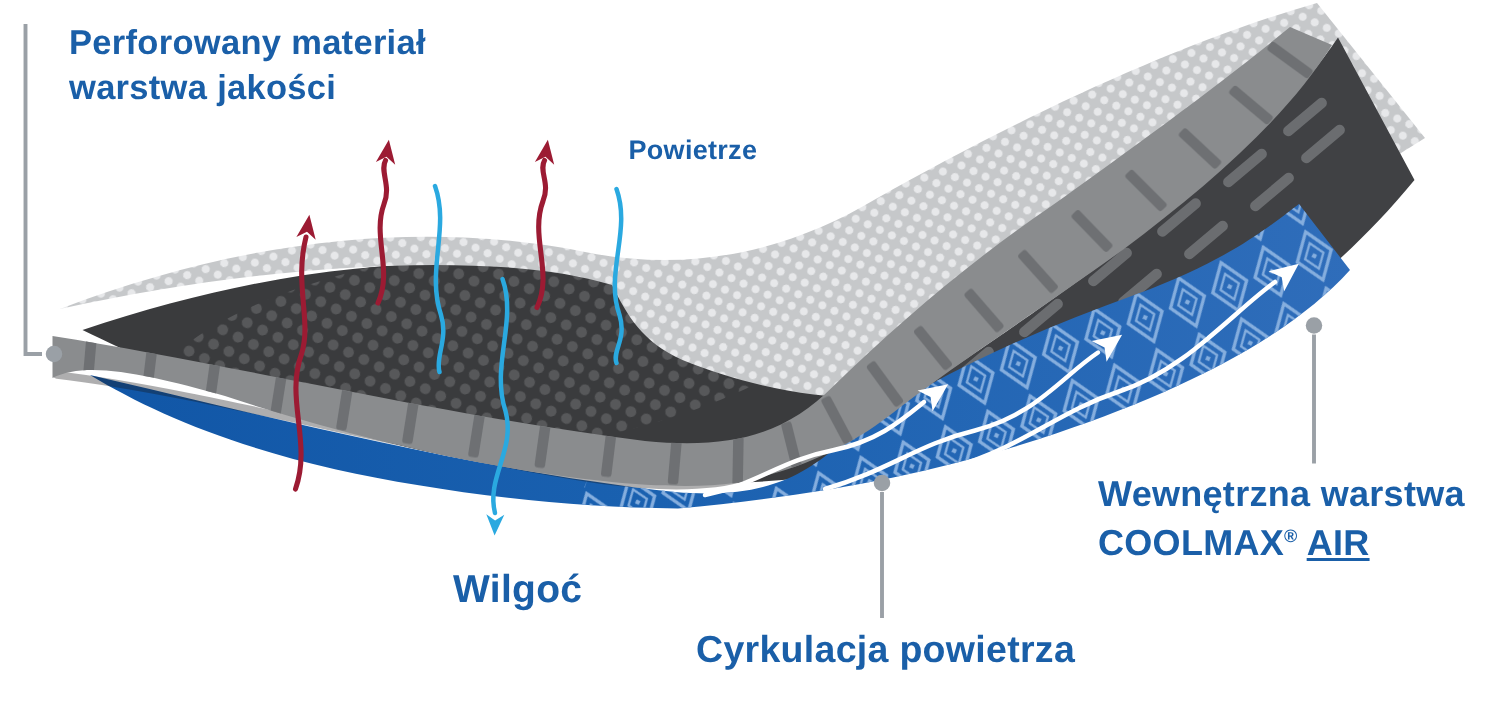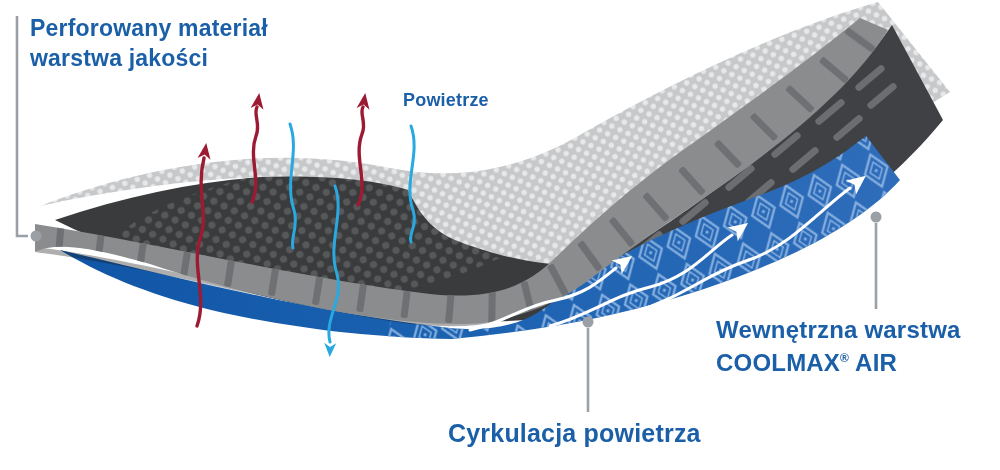--- a/index.html
+++ b/index.html
@@ -1,28 +1,28 @@
 <!DOCTYPE html>
 <html><head>
 <meta charset="utf-8">
 <style>
   html,body{margin:0;padding:0;background:#ffffff;}
   #stage{
     position:relative;width:1000px;height:470px;overflow:hidden;
     background:#ffffff;font-family:"Liberation Sans",sans-serif;
   }
   #illustration{position:absolute;left:0;top:0;width:1000px;height:470px;}
-  .lbl{position:absolute;color:#1a5fa8;font-weight:700;letter-spacing:.2px;}
+  .lbl{position:absolute;color:#1a5fa8;font-weight:700;letter-spacing:.2px;margin-left:16px;}
   #lbl-perforated{left:30px;top:13px;font-size:23px;line-height:30px;}
   #lbl-air{left:403px;top:90px;font-size:18px;}
   #lbl-moisture{left:286px;top:377px;font-size:26px;}
   #lbl-circulation{left:448px;top:419px;width:284px;font-size:25px;}
   #lbl-inner{left:716px;top:313px;width:284px;font-size:24px;line-height:33px;}
   #lbl-inner sup{font-size:12px;line-height:0;}
-  #lbl-inner .suffix{margin-left:6px;}
+  #lbl-inner .suffix{margin-left:6px;text-decoration:underline;}
 </style>
 </head>
 <body>
 
 <div id="stage">
 
   <svg id="illustration" viewBox="0 0 1000 470" xmlns="http://www.w3.org/2000/svg">
     <defs>
       <pattern id="pSheet" width="13" height="12" patternUnits="userSpaceOnUse" patternTransform="rotate(-18)">
         <rect width="13" height="12" fill="#c6c8ca"></rect>
@@ -149,20 +149,21 @@
     </g>
   </svg>
 
   <div class="lbl" id="lbl-perforated">
     <div>Perforowany materiał</div>
     <div>warstwa jakości</div>
   </div>
 
   <div class="lbl" id="lbl-air">Powietrze</div>
 
+  <div class="lbl" id="lbl-moisture">Wilgoć</div>
 
   <div class="lbl" id="lbl-circulation">Cyrkulacja powietrza</div>
 
   <div class="lbl" id="lbl-inner">
     <div>Wewnętrzna warstwa</div>
     <div>
       <span>COOLMAX</span><sup>®</sup><span class="suffix">AIR</span>
     </div>
   </div>
 

